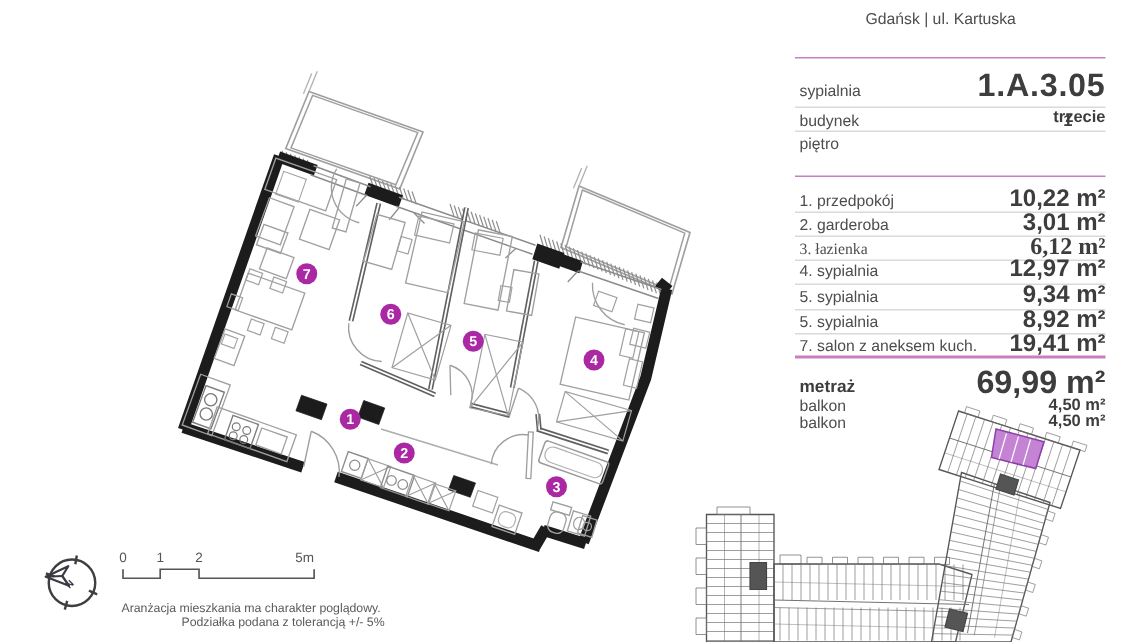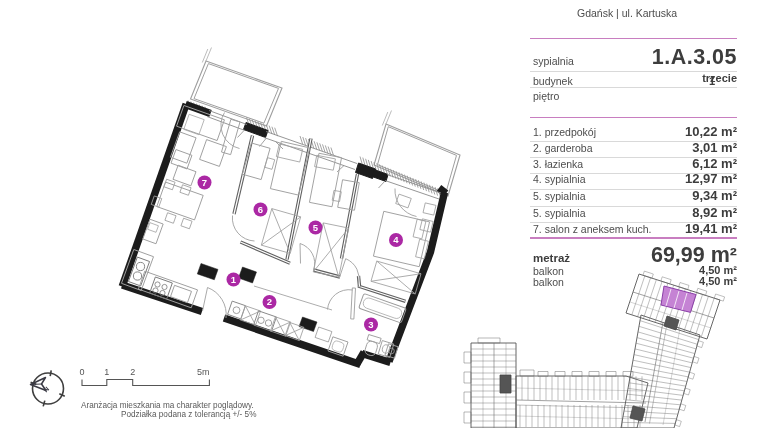--- a/index.html
+++ b/index.html
@@ -6,21 +6,21 @@
   html,body { margin:0; padding:0; background:#fff; }
   #page { position:relative; width:760px; height:428px; overflow:hidden;
           font-family:"Liberation Sans", sans-serif; background:#fff; }
   #draw { position:absolute; left:0; top:0; }
   .abs { position:absolute; }
   .lab { color:#4d4d4d; font-size:10.5px; }
   .pink { position:absolute; left:530px; width:207px; height:1.4px; background:#c87ec0; }
   .sep  { position:absolute; left:530px; width:207px; height:1px; background:#d9d9d9; }
   .lrow { position:absolute; left:533px; width:204px; display:flex; justify-content:space-between; align-items:baseline; }
   .llab { color:#4d4d4d; font-size:10.5px; }
-  .lval { color:#3d3d3d; font-size:13px; font-weight:bold; }
+  .lval { color:#3d3d3d; font-size:16px; font-weight:bold; }
 </style>
 </head>
 <body>
 <div id="page">
 <svg id="draw" width="760" height="428" viewBox="0 0 760 428">
 <defs>
 <pattern id="hatch" width="3" height="3" patternUnits="userSpaceOnUse" patternTransform="rotate(-45)">
 <rect width="3" height="3" fill="white"></rect>
 <line x1="0" y1="0" x2="0" y2="3" stroke="#8e8e8e" stroke-width="0.9"></line>
 </pattern>
@@ -510,21 +510,21 @@
       <span class="lval">10,22 m²</span>
     </div>
 <div class="sep" style="top:140.7px;"></div>
 
 <div class="lrow" style="top:139.7px;">
       <span class="llab">2. garderoba</span>
       <span class="lval">3,01 m²</span>
     </div>
 <div class="sep" style="top:156.9px;"></div>
 
-<div class="lrow" style="top:155.9px;">
+<div class="lrow" style="top:155.9px;font-family:Liberation Serif, serif;">
       <span class="llab">3. łazienka</span>
       <span class="lval">6,12 m²</span>
     </div>
 <div class="sep" style="top:173.1px;"></div>
 
 <div class="lrow" style="top:171px;">
       <span class="llab">4. sypialnia</span>
       <span class="lval">12,97 m²</span>
     </div>
 <div class="sep" style="top:189.3px;"></div>

